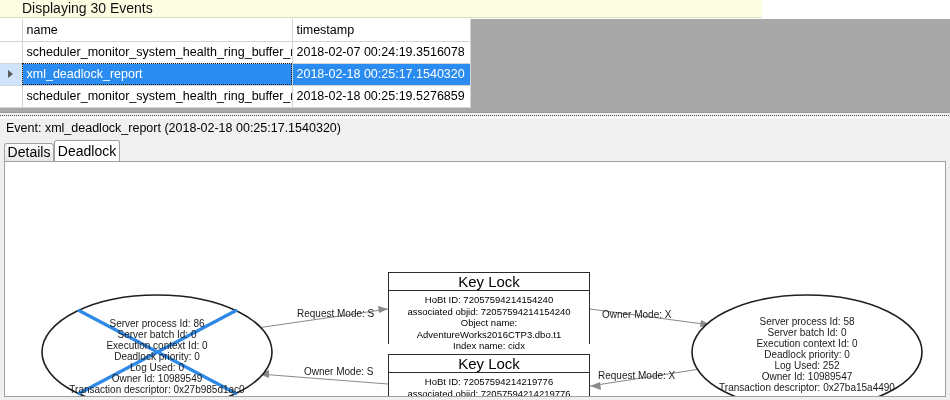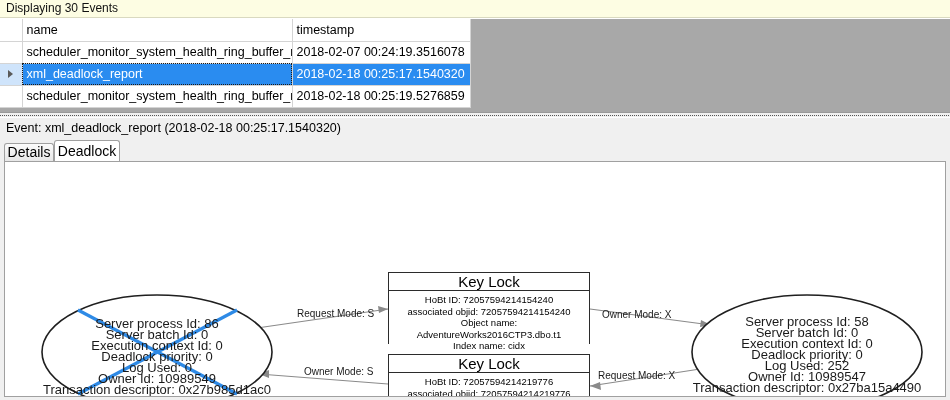--- a/index.html
+++ b/index.html
@@ -9,27 +9,27 @@
     background: #ffffff;
     font-family: "Liberation Sans", sans-serif;
     font-size: 12px;
     color: #000000;
   }
   #app { position: relative; width: 950px; height: 400px; }
 
   
   .banner {
     position: absolute; left: 0; top: 0;
-    width: 950px; height: 18px;
+    width: 762px; height: 18px;
     background: #fdfde3;
     border-bottom: 1px solid #d9d9c0;
     box-sizing: border-box;
-    font-size: 12px;
+    font-size: 14px;
     line-height: 17px;
-    padding-left: 6px;
+    padding-left: 22px;
     color: #111;
   }
 
   
   .grid-area {
     position: absolute; left: 0; top: 19px;
     width: 950px; height: 93px;
     background: #a8a8a8;
     overflow: hidden;
   }
@@ -144,21 +144,21 @@
     border: 1px solid #a0a0a0;
     box-sizing: border-box;
     overflow: hidden;
   }
   .canvas { position: absolute; left: 0; top: 0; width: 940px; height: 234px; }
 
   
   .node-text {
     position: absolute;
     text-align: center;
-    font-size: 13px;
+    font-size: 10px;
     line-height: 11px;
     color: #1a1a1a;
     white-space: nowrap;
     pointer-events: none;
   }
   .lock-box {
     position: absolute;
     box-sizing: border-box;
     background: #ffffff;
     border: 1.5px solid #2b2b2b;

